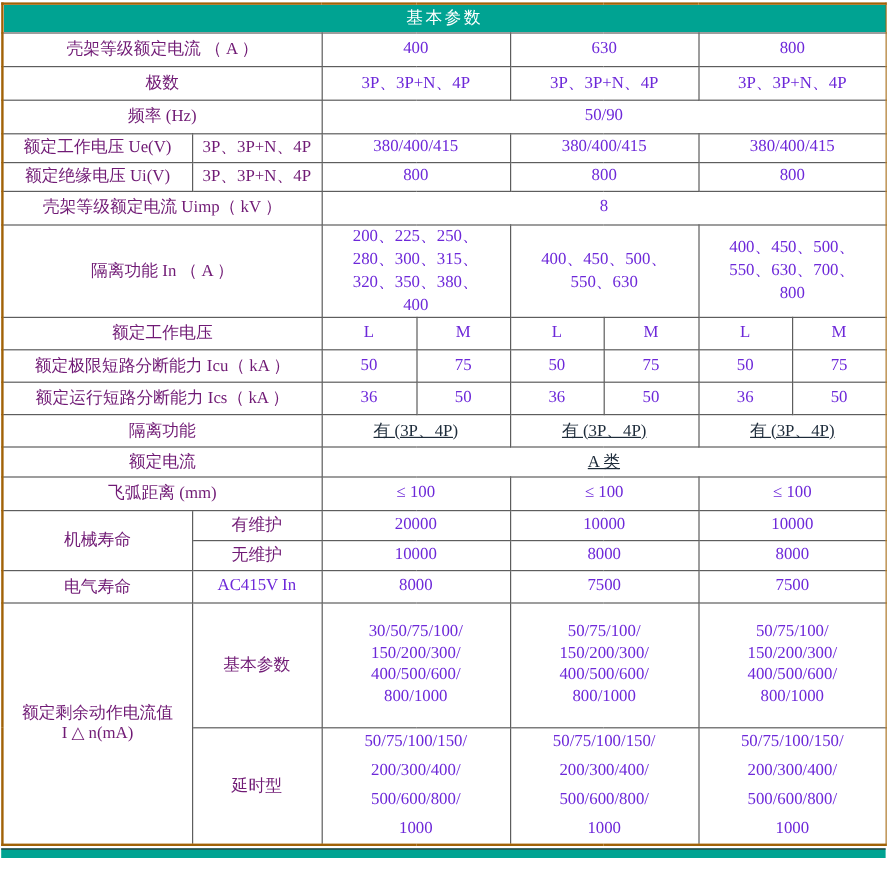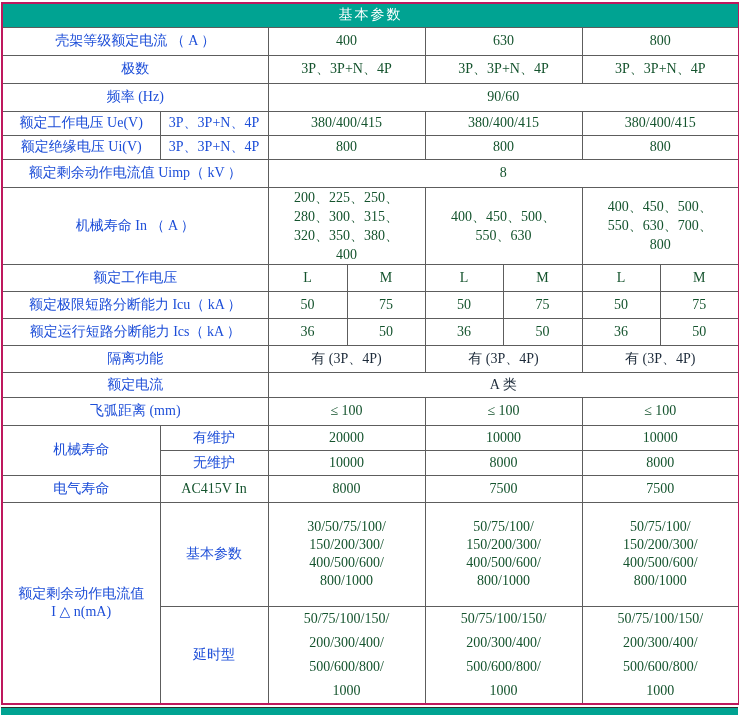--- a/index.html
+++ b/index.html
@@ -13,49 +13,50 @@
     height: 728px;
     box-sizing: border-box;
     padding: 2px 1px 0 1px;
     background: #ffffff;
     overflow: hidden;
   }
   table.spec {
     border-collapse: collapse;
     table-layout: fixed;
     width: 737px;
-    border: 2px solid #be185d;
+    border: 2px solid #a16207;
   }
   table.spec td, table.spec th {
     border: 1px solid #5d5d5d;
     text-align: center;
     vertical-align: middle;
     padding: 0 2px;
     overflow: hidden;
     font-size: 14px;
     font-weight: normal;
   }
   th.hdr {
     background: #00a392;
     color: #ffffff;
     font-size: 15px;
     letter-spacing: 2px;
     border-color: #3a3a3a;
   }
   td.lab {
-    color: #1d4ed8;
+    color: #701a75;
     font-size: 13.5px;
   }
   td.val {
-    color: #14532d;
+    color: #6d28d9;
     font-size: 14px;
   }
   td.valzh {
     color: #1d2b3a;
     font-size: 13.5px;
+    text-decoration: underline;
   }
   .pre { white-space: pre-line; }
   td.left {
     text-align: left;
     padding-left: 25px;
   }
   td.inlist { line-height: 19px; }
   td.rcd1 { line-height: 18px; }
   td.rcd2 { line-height: 24px; }
   .strip {
@@ -96,46 +97,46 @@
 
     <tr style="height:28px">
       <td class="lab" colspan="2">极数</td>
       <td class="val" colspan="2">3P、3P+N、4P</td>
       <td class="val" colspan="2">3P、3P+N、4P</td>
       <td class="val" colspan="2">3P、3P+N、4P</td>
     </tr>
 
     <tr style="height:28px">
       <td class="lab" colspan="2">频率 (Hz)</td>
-      <td class="val" colspan="6">90/60</td>
+      <td class="val" colspan="6">50/90</td>
     </tr>
 
     <tr style="height:24px">
       <td class="lab">额定工作电压 Ue(V)</td>
       <td class="lab">3P、3P+N、4P</td>
       <td class="val" colspan="2">380/400/415</td>
       <td class="val" colspan="2">380/400/415</td>
       <td class="val" colspan="2">380/400/415</td>
     </tr>
 
     <tr style="height:24px">
       <td class="lab">额定绝缘电压 Ui(V)</td>
       <td class="lab">3P、3P+N、4P</td>
       <td class="val" colspan="2">800</td>
       <td class="val" colspan="2">800</td>
       <td class="val" colspan="2">800</td>
     </tr>
 
     <tr style="height:28px">
-      <td class="lab" colspan="2">额定剩余动作电流值 Uimp（ kV ）</td>
+      <td class="lab" colspan="2">壳架等级额定电流 Uimp（ kV ）</td>
       <td class="val" colspan="6">8</td>
     </tr>
 
     <tr style="height:75px">
-      <td class="lab" colspan="2">机械寿命 In （ A ）</td>
+      <td class="lab" colspan="2">隔离功能 In （ A ）</td>
       <td class="val pre left inlist" colspan="2">200、225、250、
 280、300、315、
 320、350、380、
 400</td>
       <td class="val pre left inlist" colspan="2">400、450、500、
 550、630</td>
       <td class="val pre left inlist" colspan="2">400、450、500、
 550、630、700、
 800</td>
     </tr>

